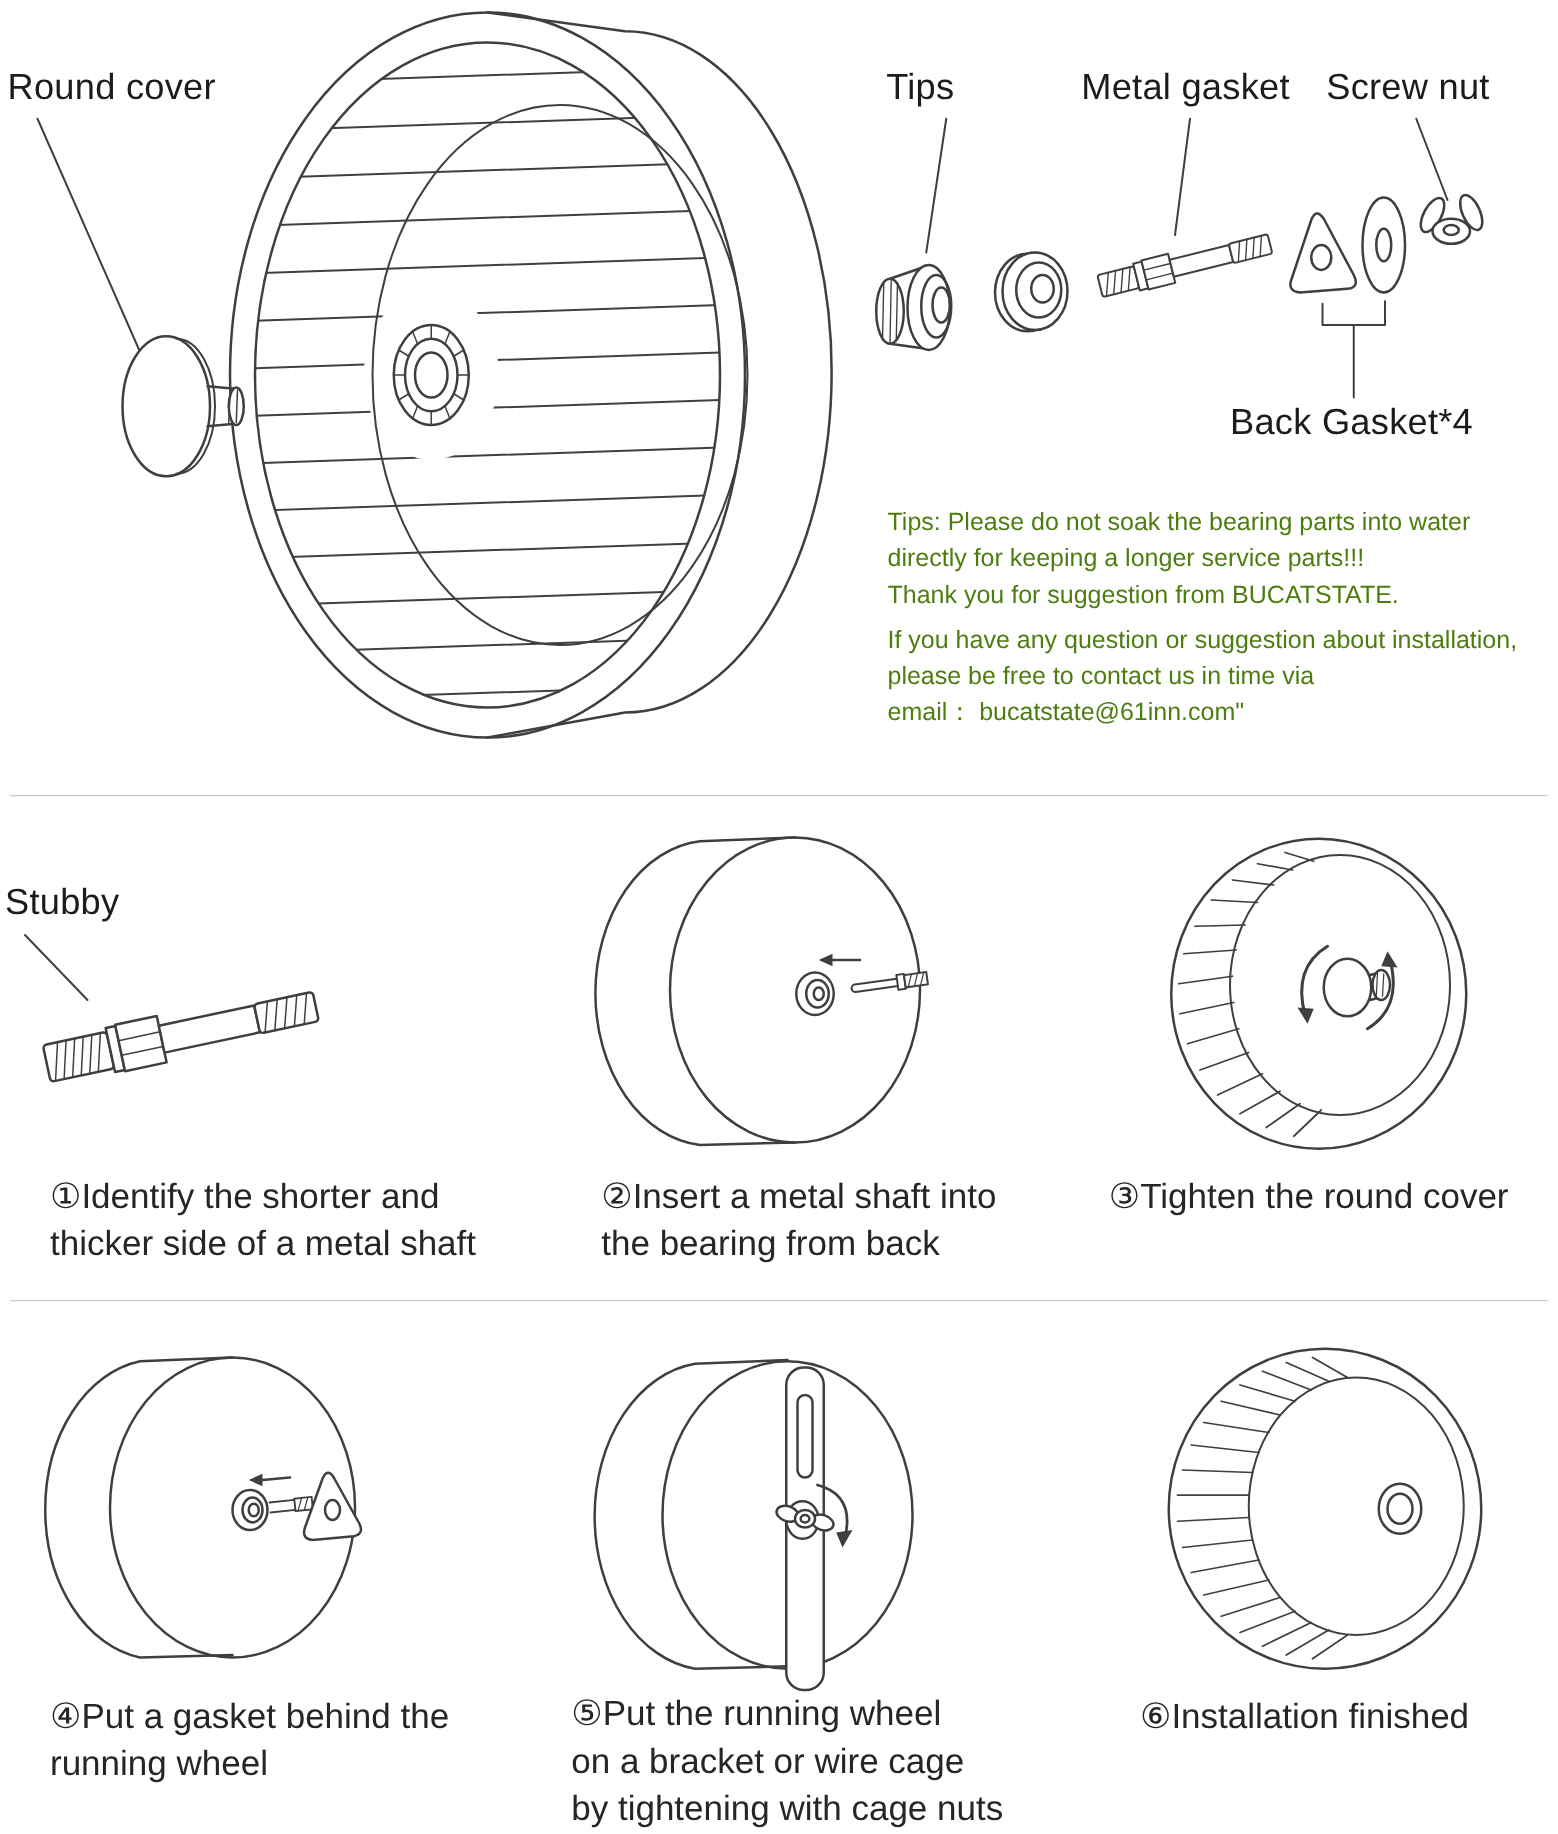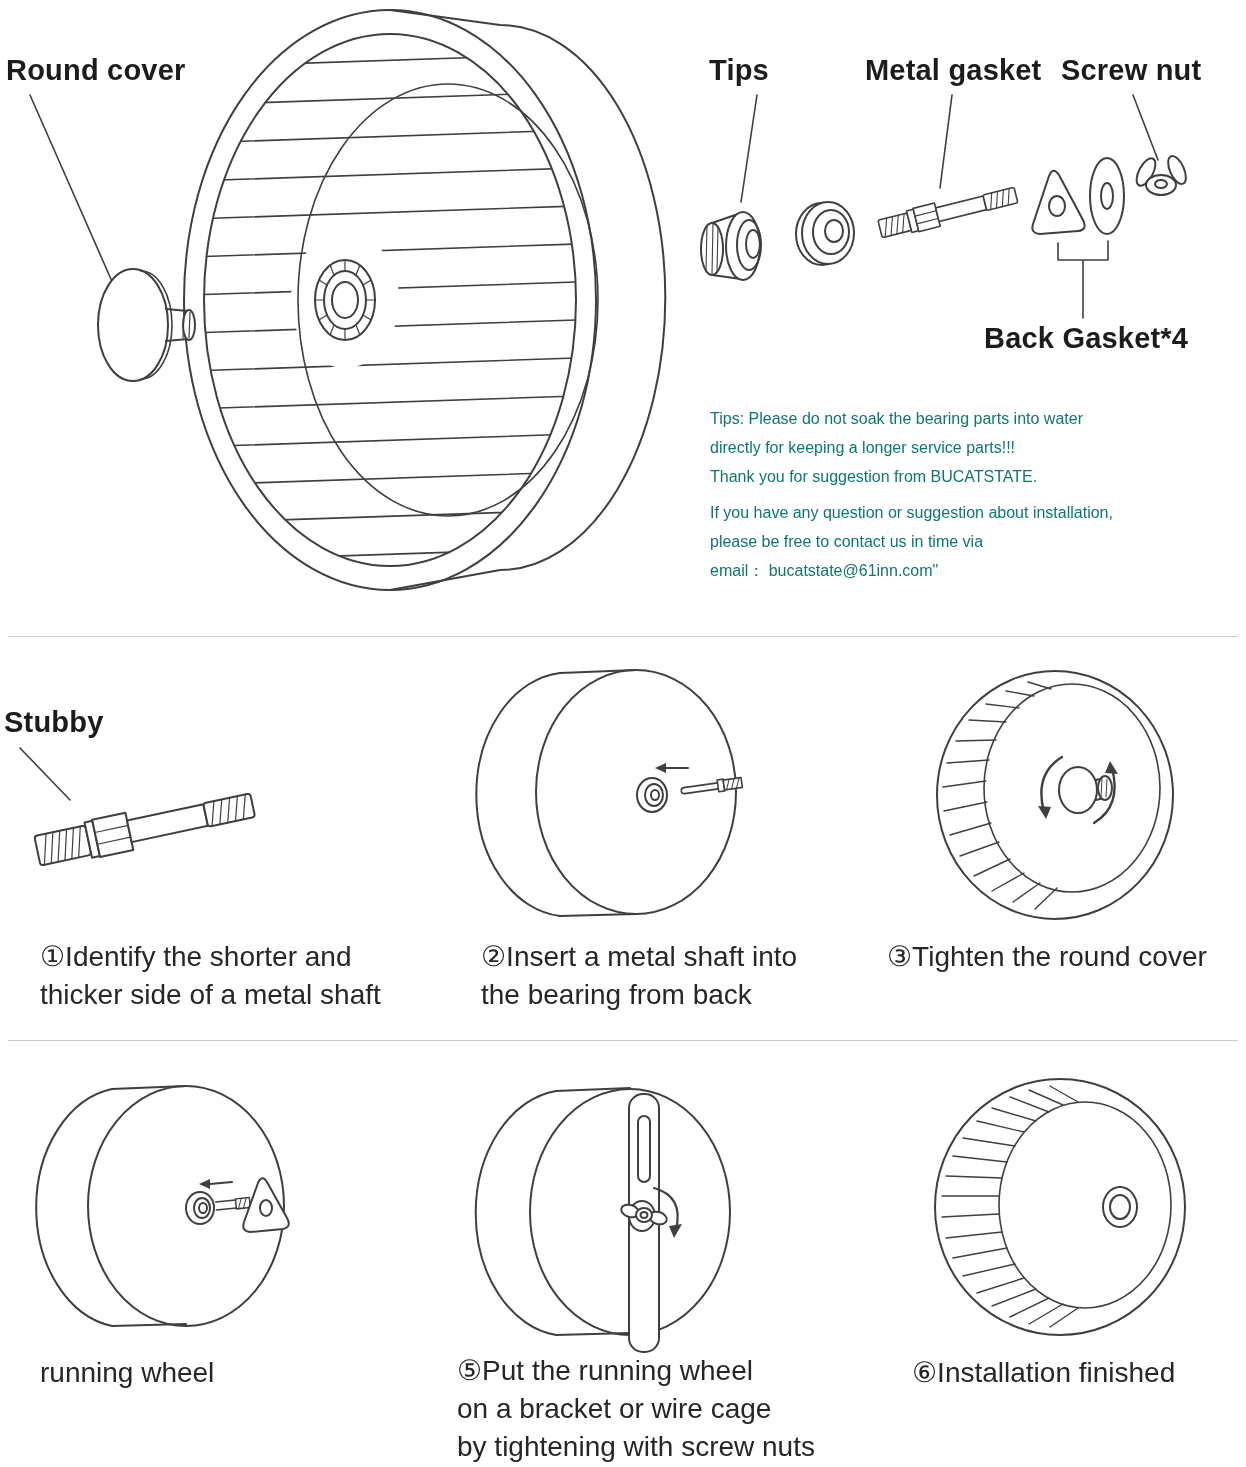--- a/index.html
+++ b/index.html
@@ -1,20 +1,20 @@
 <!DOCTYPE html>
 <html><head>
 <meta charset="utf-8">
 <style>
   * { margin:0; padding:0; box-sizing:border-box; }
   body { background:#ffffff; font-family:"Liberation Sans","DejaVu Sans",sans-serif; }
   .page { position:relative; width:1246px; height:1467px; background:#ffffff; overflow:hidden; }
   .art { position:absolute; }
-  .part-label { position:absolute; font-weight:700; font-size:29px; letter-spacing:.2px; color:#1c1c1c; white-space:nowrap; }
-  .body-text { position:absolute; font-size:16px; line-height:29px; color:#0f766e; }
+  .part-label { position:absolute; font-weight:400; font-size:29px; letter-spacing:.2px; color:#1c1c1c; white-space:nowrap; }
+  .body-text { position:absolute; font-size:20px; line-height:29px; color:#4d7c0f; }
   .caption { position:absolute; font-size:28px; line-height:38px; color:#262626;margin-left:32px; }
   .divider { position:absolute; left:8px; right:8px; height:1px; background:#cbcbcb; }
 </style>
 </head>
 <body>
 
 <div class="page">
 
   <svg class="art" style="left:0;top:0;width:1246px;height:650px" viewBox="0 0 1246 650" fill="none" stroke="#3f3f3f" stroke-width="2" stroke-linecap="round" stroke-linejoin="round">
     <defs>
@@ -218,24 +218,25 @@
     <g>
       <ellipse cx="1060" cy="1207" rx="125" ry="128"></ellipse>
       <ellipse cx="1085" cy="1205" rx="86" ry="103" stroke-width="1.6"></ellipse>
       <path stroke-width="1.4" d="M1050 1327 L1078 1308 M1029 1324 L1063 1304 M1010 1317 L1049 1298 M992 1306 L1036 1289 M977 1293 L1024 1278 M963 1276 L1015 1264 M953 1258 L1007 1248 M946 1238 L1002 1232 M942 1217 L999 1214 M942 1196 L999 1196 M946 1176 L1002 1178 M953 1156 L1007 1162 M963 1138 L1015 1146 M977 1121 L1024 1132 M992 1108 L1036 1121 M1010 1097 L1049 1112 M1029 1090 L1063 1105 M1050 1086 L1078 1102"></path>
       <ellipse cx="1120" cy="1207" rx="17" ry="20" fill="#ffffff"></ellipse>
       <ellipse cx="1120" cy="1207" rx="10" ry="12"></ellipse>
     </g>
   </svg>
 
   <div class="caption" style="left:8px;top:1354px;width:410px">
+    <div>④Put a gasket behind the</div>
     <div>running wheel</div>
   </div>
   <div class="caption" style="left:425px;top:1352px;width:420px">
     <div>⑤Put the running wheel</div>
     <div>on a bracket or wire cage</div>
-    <div>by tightening with screw nuts</div>
+    <div>by tightening with cage nuts</div>
   </div>
   <div class="caption" style="left:880px;top:1354px;width:360px">
     <div>⑥Installation finished</div>
   </div>
 
 </div>
 
 </body></html>

